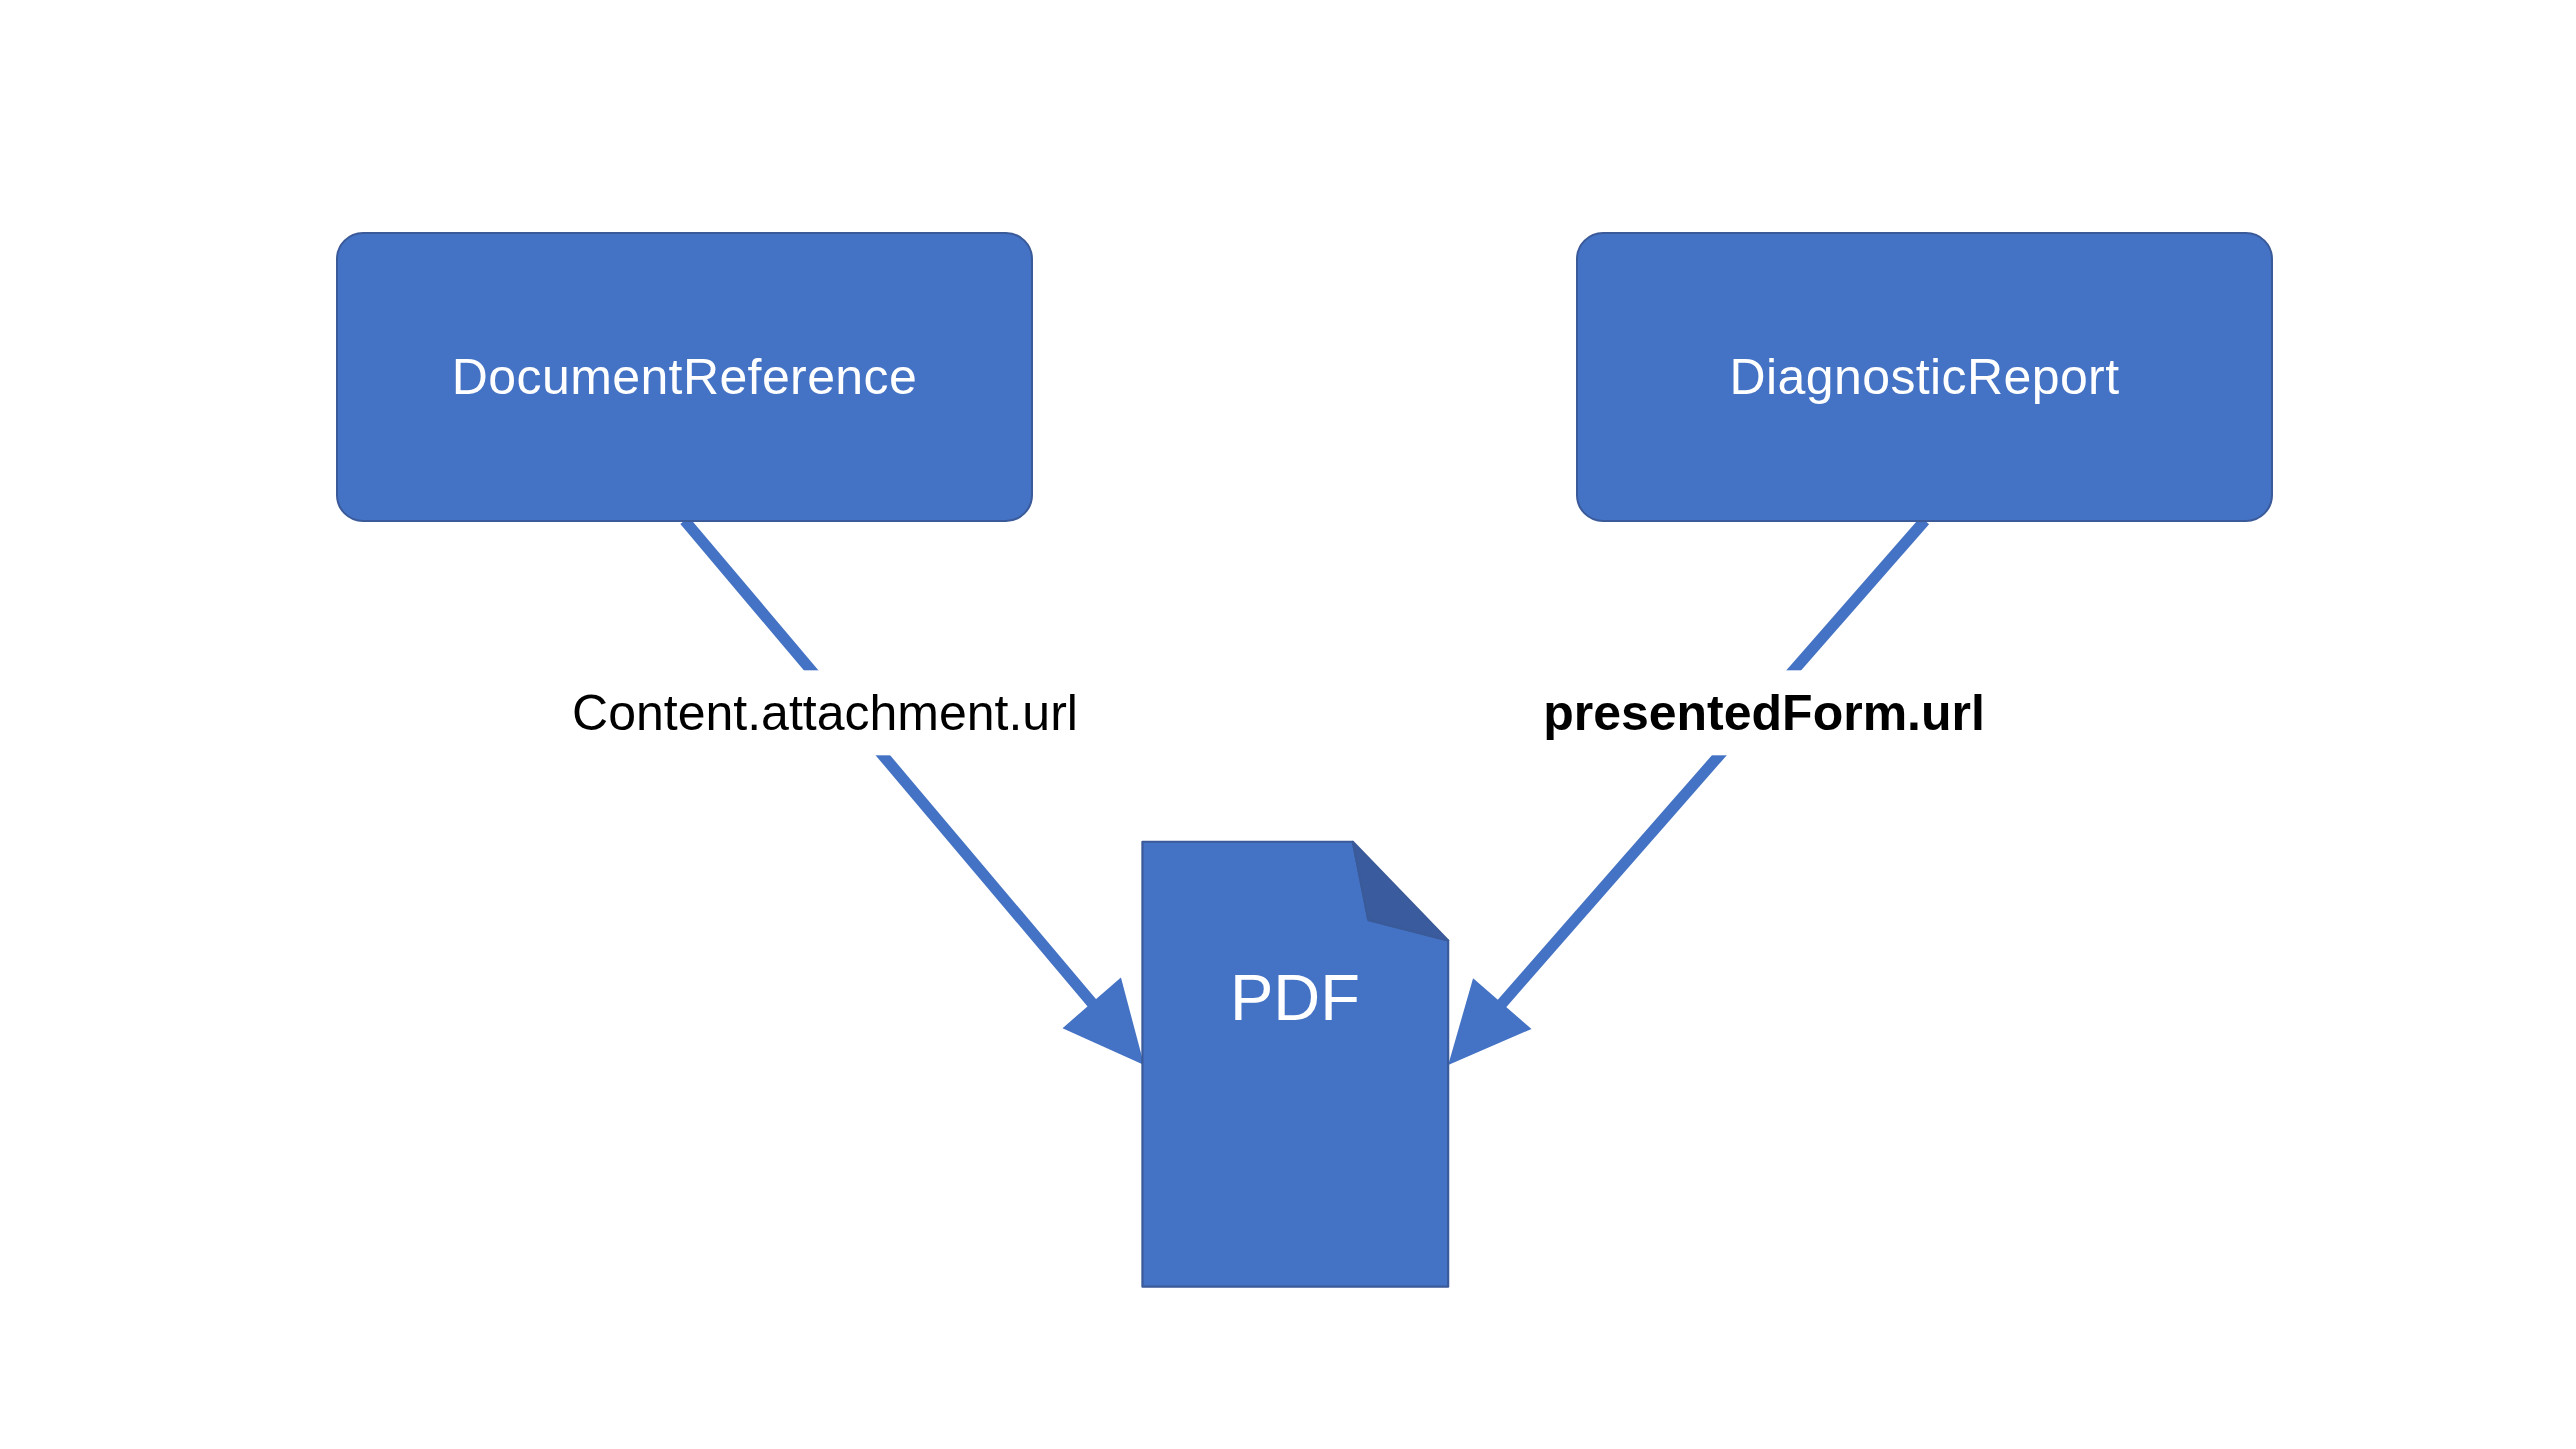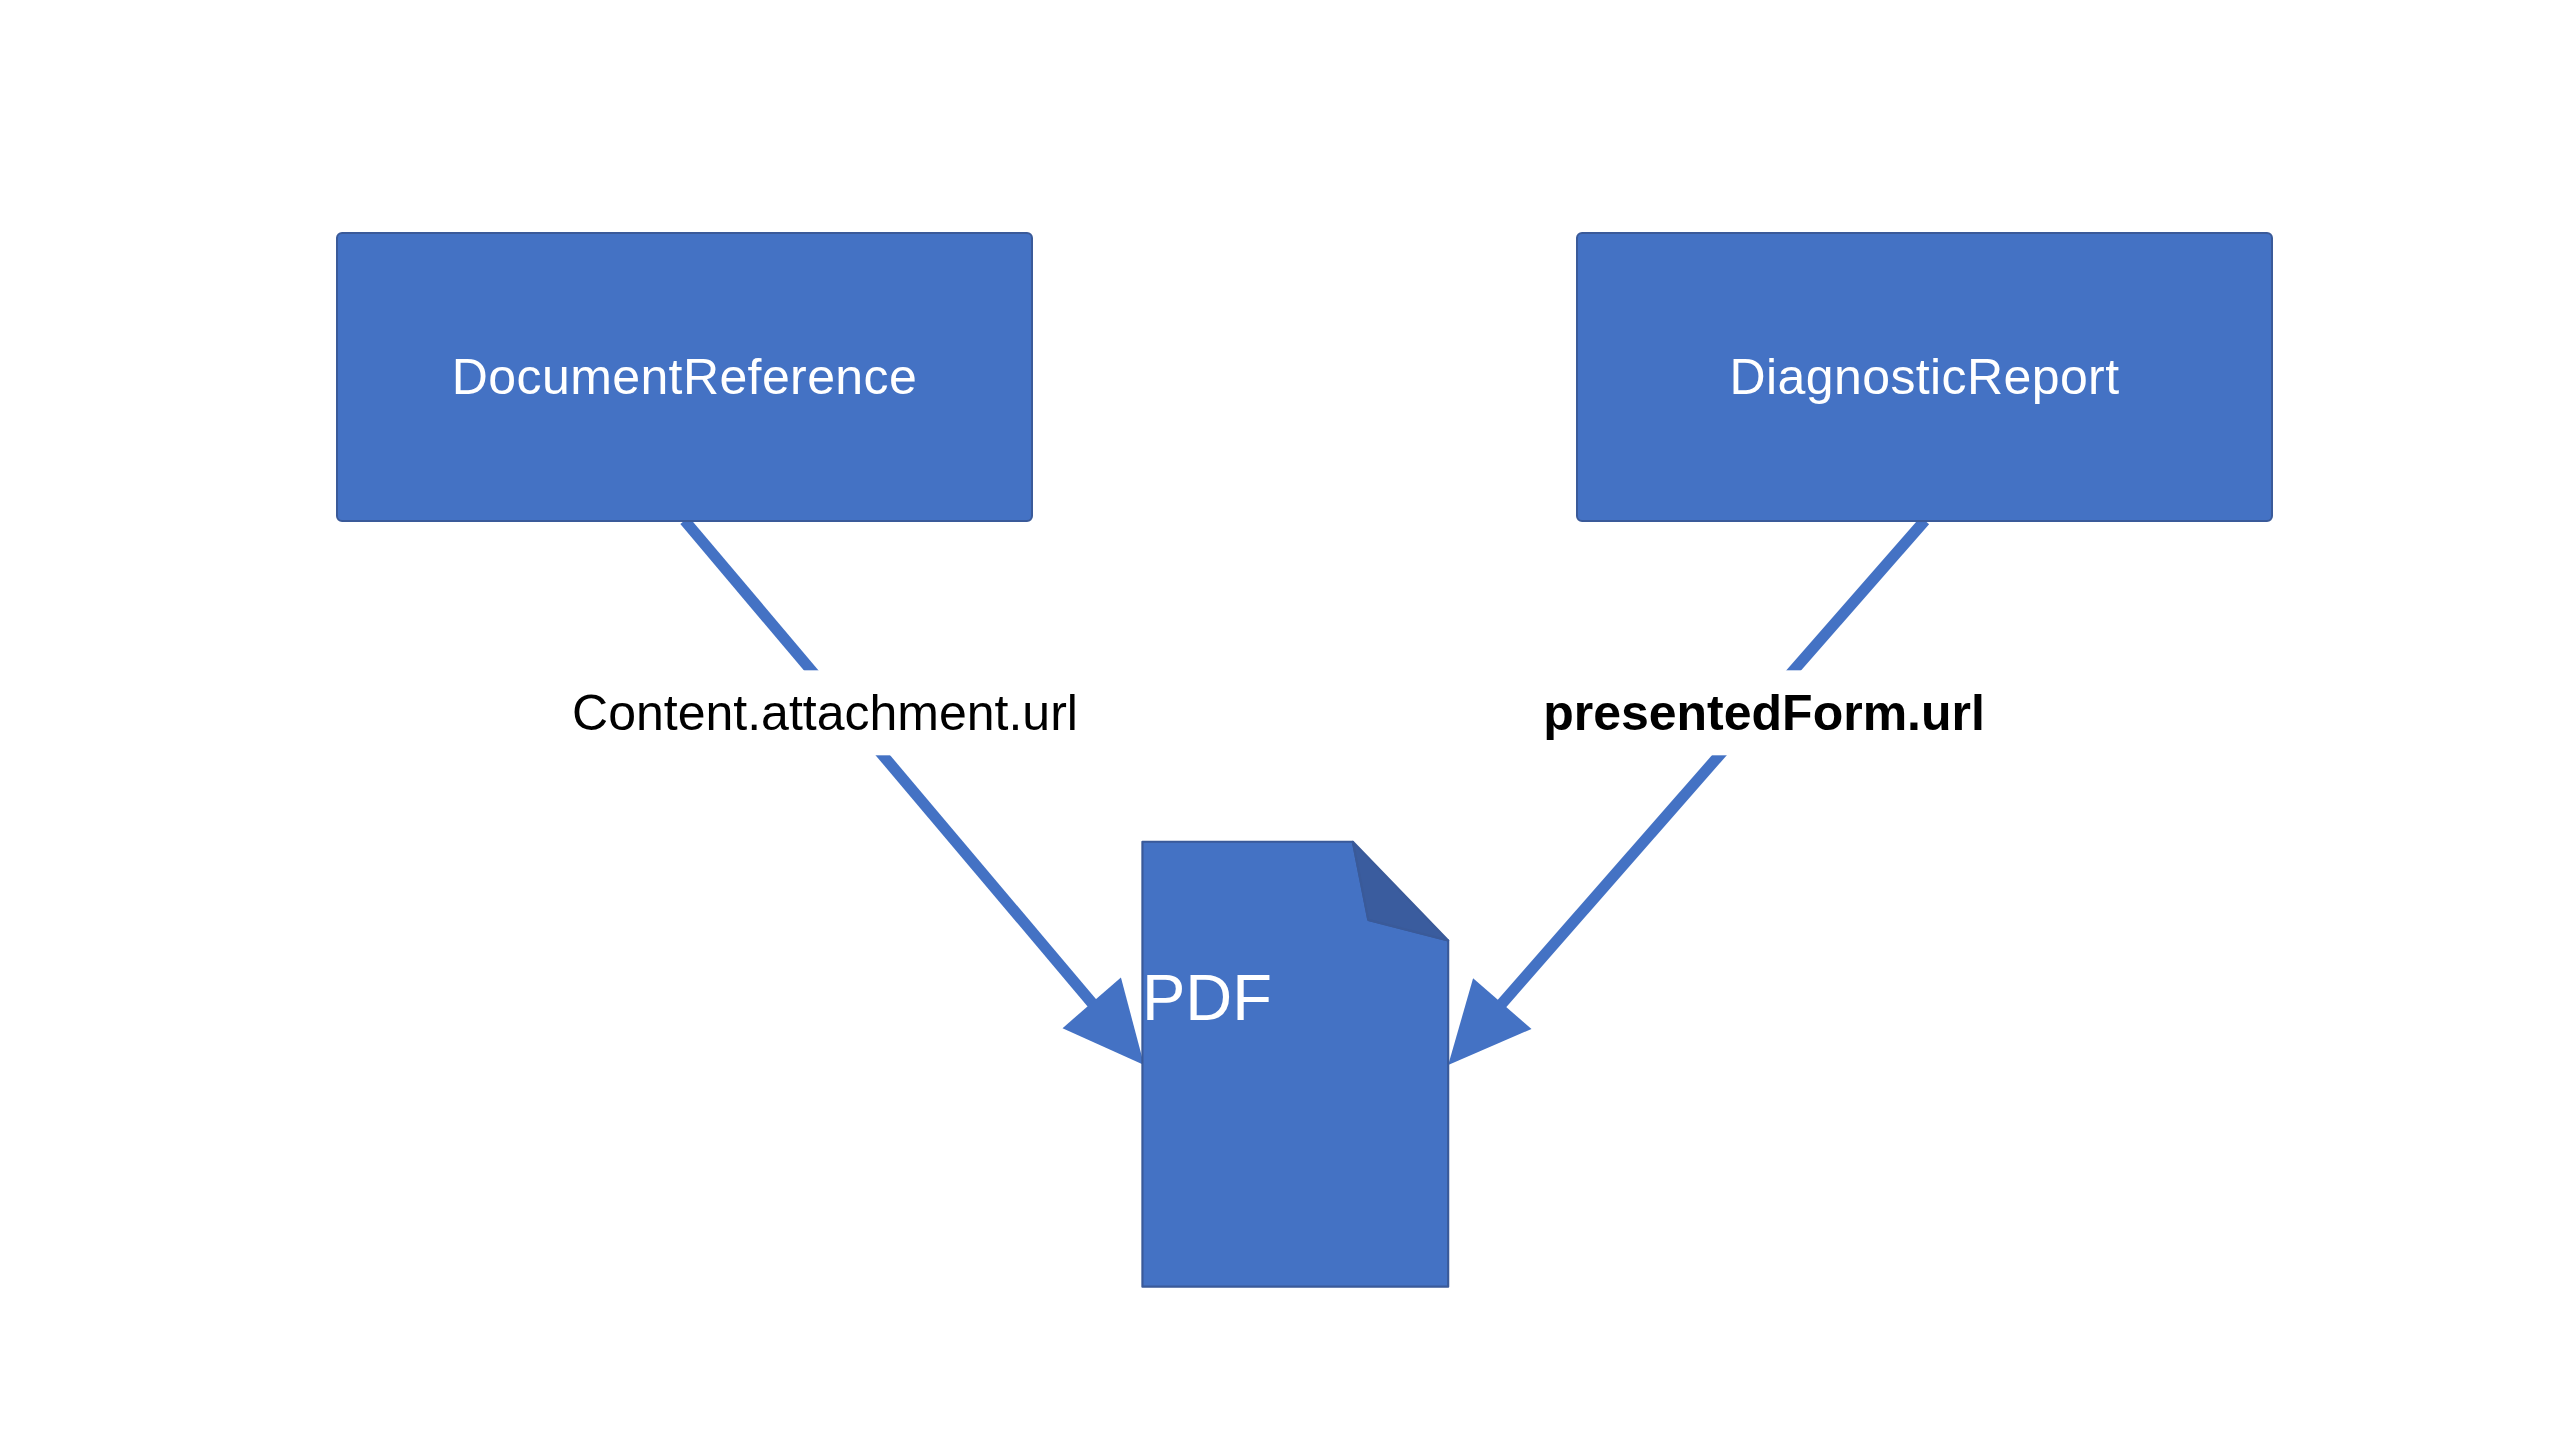--- a/index.html
+++ b/index.html
@@ -12,21 +12,21 @@
     position: relative;
     width: 2576px;
     height: 1449px;
     background: var(--background, #ffffff);
     overflow: hidden;
   }
   .node {
     position: absolute;
     width: 697px;
     height: 290px;
-    border-radius: 6px;
+    border-radius: 27px;
     background: var(--node-fill, #4472C4);
     border: 2.6px solid var(--node-border, #3A5A99);
     box-sizing: border-box;
     display: flex;
     align-items: center;
     justify-content: center;
   }
   .node .node-label {
     color: var(--node-text, #ffffff);
     font-size: 50px;
@@ -72,21 +72,21 @@
     white-space: nowrap;
   }
   .edge-label-left  { left: 825px;  top: 713px; }
   .edge-label-right { left: 1764px; top: 713px; font-weight: bold; }
 
   .pdf-label {
     position: absolute;
     left: 1142px;
     top: 960px;
     width: 306px;
-    text-align: left;
+    text-align: center;
     color: var(--node-text, #ffffff);
     font-size: 65px;
   }
 </style>
 </head>
 <body>
 
 <div class="canvas">
 
   <svg class="edges" viewBox="0 0 2999 1687">

